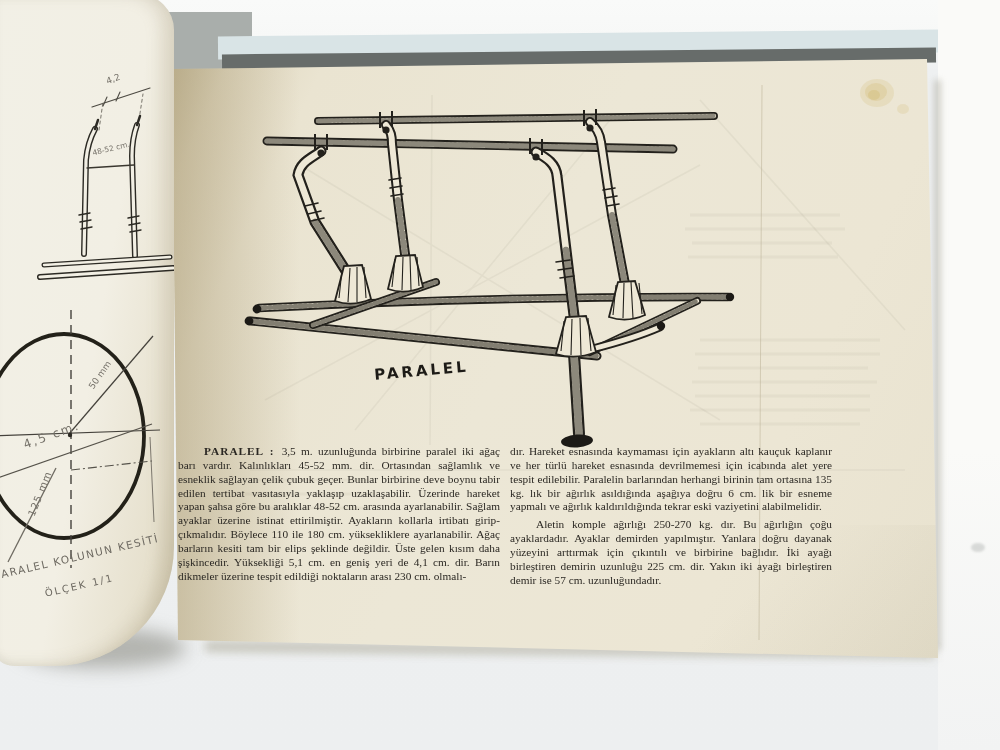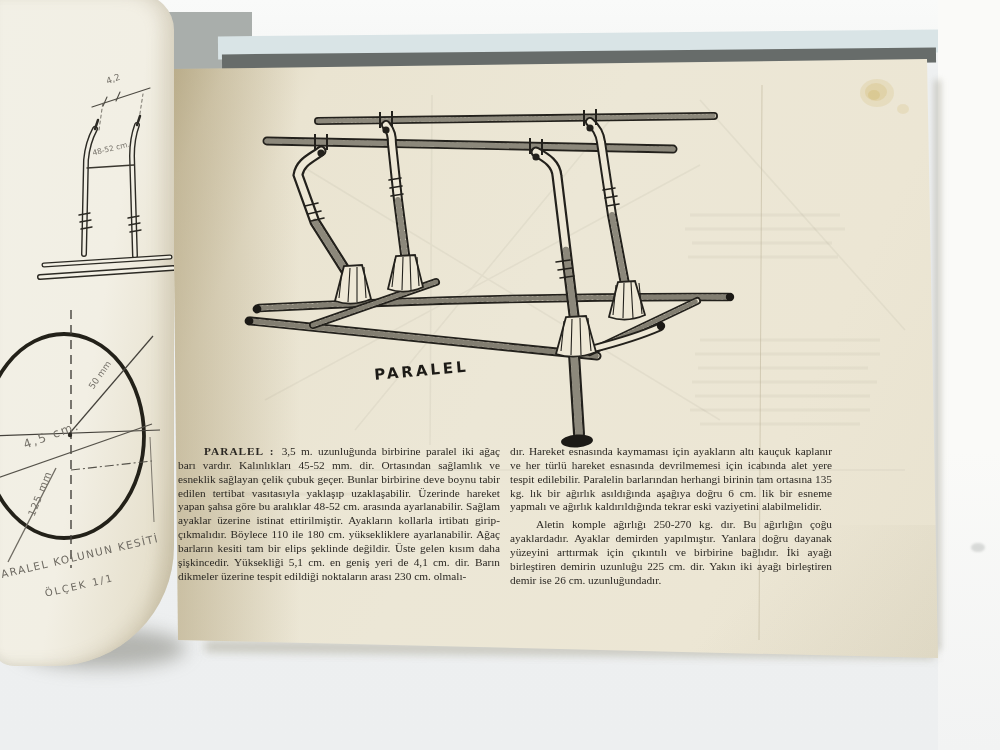--- a/index.html
+++ b/index.html
@@ -198,21 +198,21 @@
       </g>
     </svg>
 
     <div class="abs" id="figure-label">PARALEL</div>
 
     <div class="col" id="col1">
       <p class="indent"><b class="lead">PARALEL :</b><span>3,5 m. uzunluğunda birbirine paralel iki ağaç barı vardır. Kalınlıkları 45-52 mm. dir. Ortasından sağlamlık ve esneklik sağlayan çelik çubuk geçer. Bunlar birbirine deve boynu tabir edilen tertibat vasıtasıyla yaklaşıp uzaklaşabilir. Üzerinde hareket yapan şahsa göre bu aralıklar 48-52 cm. arasında ayarlanabilir. Sağlam ayaklar üzerine istinat ettirilmiştir. Ayakların kollarla irtibatı girip-çıkmalıdır. Böylece 110 ile 180 cm. yüksekliklere ayarlanabilir. Ağaç barların kesiti tam bir elips şeklinde değildir. Üste gelen kısım daha şişkincedir. Yüksekliği 5,1 cm. en geniş yeri de 4,1 cm. dir. Barın dikmeler üzerine tespit edildiği noktaların arası 230 cm. olmalı-</span></p>
     </div>
     <div class="col" id="col2">
       <p>dır. Hareket esnasında kaymaması için ayakların altı kauçuk kaplanır ve her türlü hareket esnasında devrilmemesi için icabında alet yere tespit edilebilir. Paralelin barlarından herhangi birinin tam ortasına 135 kg. lık bir ağırlık asıldığında aşağıya doğru 6 cm. lik bir esneme yapmalı ve ağırlık kaldırıldığında tekrar eski vaziyetini alabilmelidir.</p>
-      <p class="indent">Aletin komple ağırlığı 250-270 kg. dır. Bu ağırlığın çoğu ayaklardadır. Ayaklar demirden yapılmıştır. Yanlara doğru dayanak yüzeyini arttırmak için çıkıntılı ve birbirine bağlıdır. İki ayağı birleştiren demirin uzunluğu 225 cm. dir. Yakın iki ayağı birleştiren demir ise 26 cm. uzunluğundadır.</p>
+      <p class="indent">Aletin komple ağırlığı 250-270 kg. dır. Bu ağırlığın çoğu ayaklardadır. Ayaklar demirden yapılmıştır. Yanlara doğru dayanak yüzeyini arttırmak için çıkıntılı ve birbirine bağlıdır. İki ayağı birleştiren demirin uzunluğu 225 cm. dir. Yakın iki ayağı birleştiren demir ise 57 cm. uzunluğundadır.</p>
     </div>
   </div>
 
   <div class="abs" id="left-page">
     <svg class="abs" id="left-svg" viewBox="-8 -6 182 672">
 
       <g fill="none" stroke-linecap="round">
         <path d="M92,107 L150,88" stroke="#4d4a43" stroke-width="1.2"></path>
         <path d="M103,106 l4,-9 M116,101 l4,-9" stroke="#4d4a43" stroke-width="1.1"></path>
         <path d="M99,130 L103,102 M138,126 L143,94" stroke="#6a665e" stroke-width="0.9" stroke-dasharray="3 3"></path>

